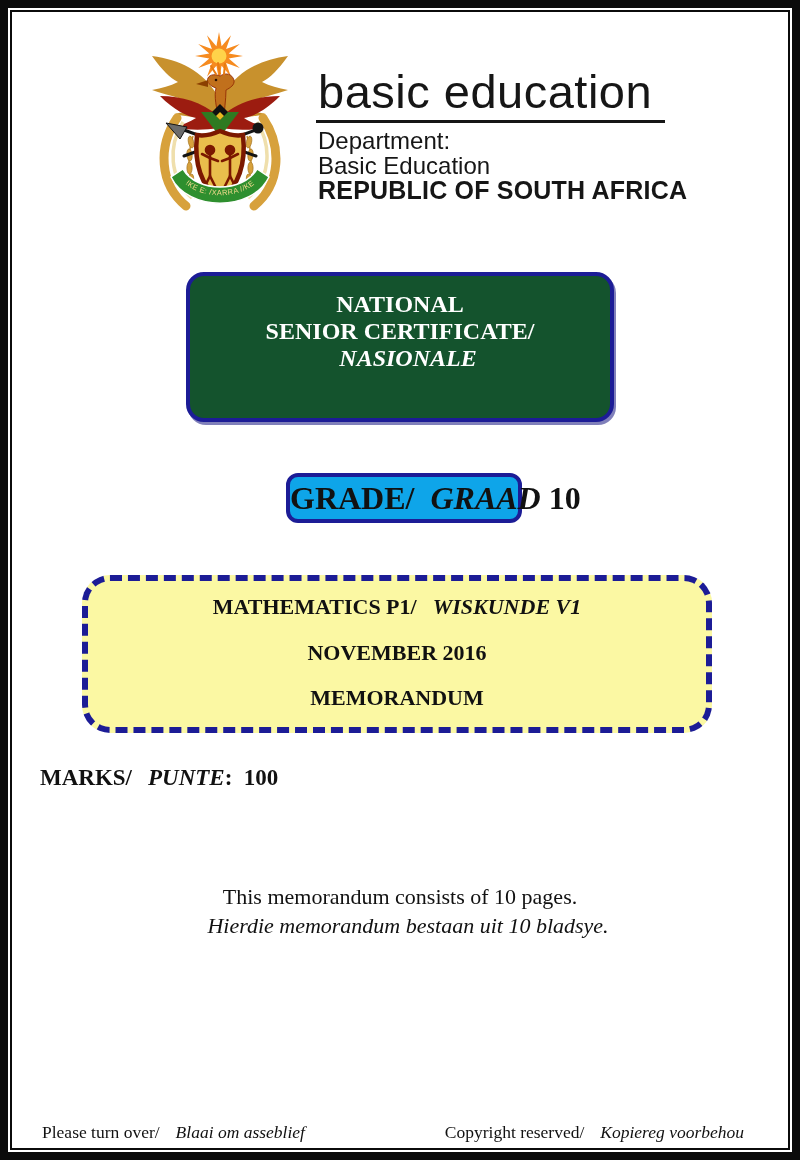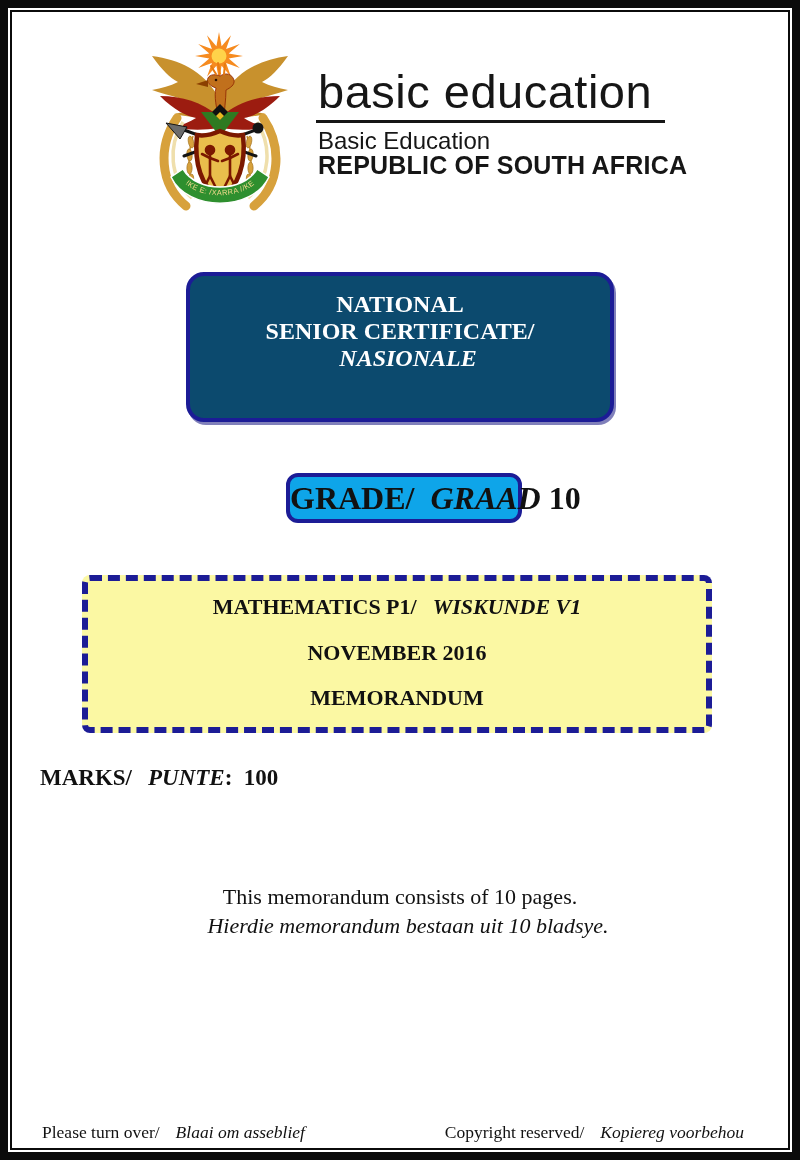--- a/index.html
+++ b/index.html
@@ -21,36 +21,36 @@
   .wordmark-rule{position:absolute;left:316px;top:120px;width:349px;height:3px;background:#161616;}
   .dept{
     position:absolute;left:318px;top:128px;
     font-family:"Liberation Sans",sans-serif;font-size:24px;line-height:25px;color:#161616;
   }
   .dept .country{font-weight:bold;font-size:25px;letter-spacing:0.2px;}
 
   
   .nsc-box{
     position:absolute;left:186px;top:272px;width:428px;height:150px;box-sizing:border-box;
-    background:#0c4a6e;border:4px solid #1c1c96;border-radius:18px;
+    background:#14532d;border:4px solid #1c1c96;border-radius:18px;
     color:#fff;text-align:center;font-weight:bold;font-size:24px;line-height:27px;
     padding-top:15px;box-shadow:2px 3px 0 rgba(24,24,130,0.55);
   }
 
   
   .grade-box{
     position:absolute;left:286px;top:473px;width:236px;height:50px;box-sizing:border-box;
     background:#0ea5e9;border:4px solid #1c1c96;border-radius:12px;
     text-align:center;font-weight:bold;font-size:32px;line-height:42px;white-space:nowrap;
   }
 
   
   .subject-box{
     position:absolute;left:82px;top:575px;width:630px;height:158px;box-sizing:border-box;
-    background:#fbf8a3;border:6px dashed #1c1c96;border-radius:8px;
+    background:#fbf8a3;border:6px dashed #1c1c96;border-radius:28px;
     display:flex;flex-direction:column;justify-content:space-between;
     padding:13px 0 16px 0;text-align:center;font-weight:bold;font-size:22px;
   }
 
   .marks-line{position:absolute;left:40px;top:753px;font-weight:bold;font-size:23px;white-space:nowrap;margin-top:12px;}
 
   .pages-note{position:absolute;left:0;right:0;top:882px;text-align:center;font-weight:normal;font-size:22px;line-height:29px;}
 
   .footer{
     position:absolute;left:42px;right:56px;top:1122px;
@@ -126,20 +126,21 @@
     <path fill="#2E8F2E" stroke="#FFFFFF" stroke-width="1.5" d="M27,147 C44,182 108,182 125,147 L113,139 C99,163 53,163 39,139 Z"></path>
     <path id="mottoPath" d="M36,148 C52,171 100,171 116,148" fill="none"></path>
     <text font-family="Liberation Sans, sans-serif" font-size="7.5" fill="#F0D98C" letter-spacing="0.4">
       <textPath href="#mottoPath" startOffset="50%" text-anchor="middle">!KE E: /XARRA //KE</textPath>
     </text>
   </svg>
 
   <div class="wordmark">basic education</div>
   <div class="wordmark-rule"></div>
   <div class="dept">
+    <div>Department:</div>
     <div>Basic Education</div>
     <div class="country">REPUBLIC OF SOUTH AFRICA</div>
   </div>
 
   <div class="nsc-box">
     <div>NATIONAL</div>
     <div>SENIOR CERTIFICATE/</div>
     <div class="it">NASIONALE</div>
   </div>
 

